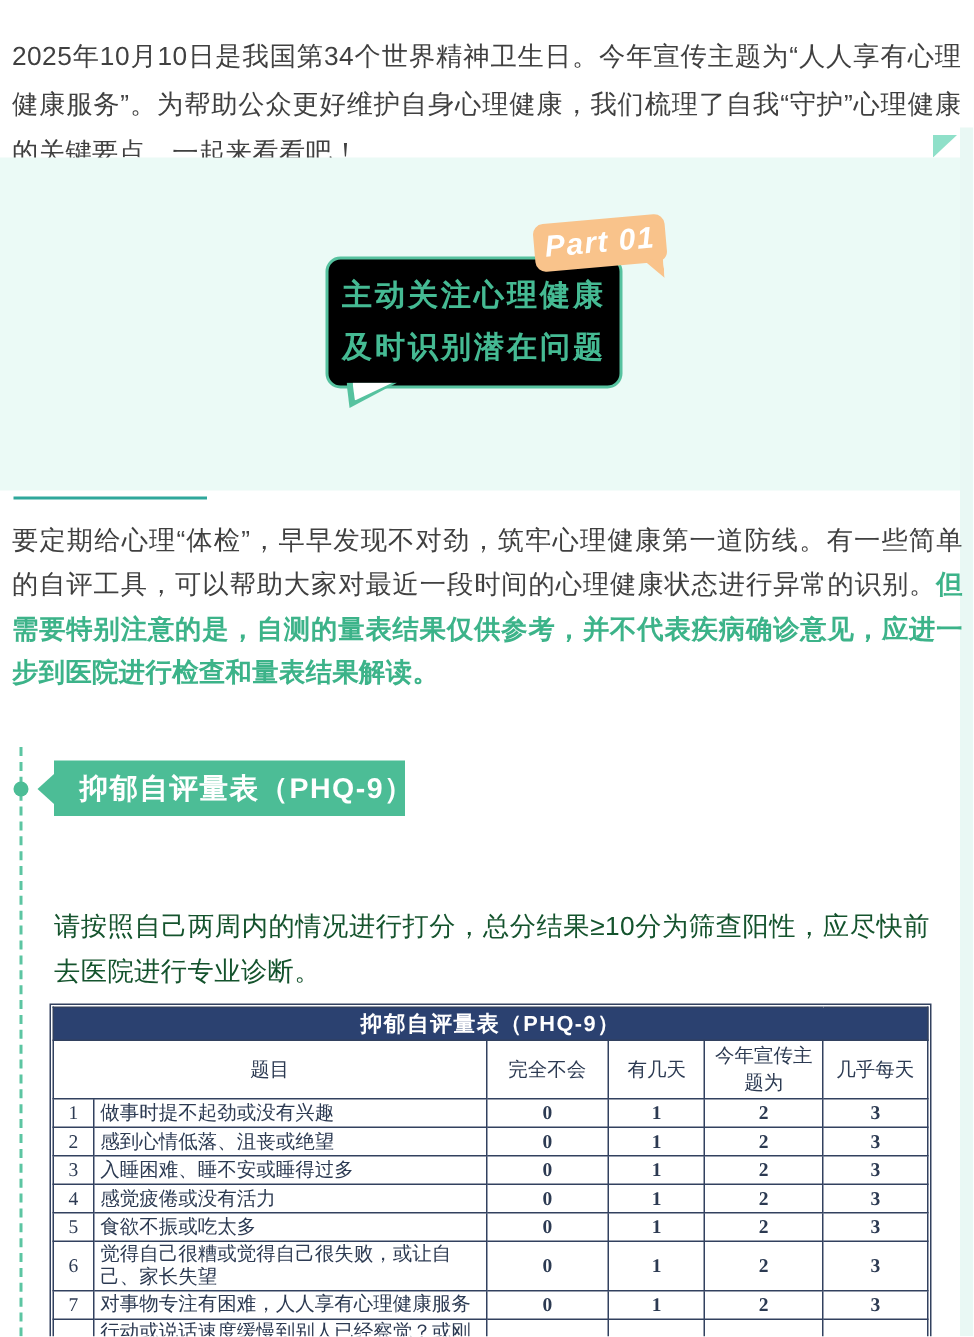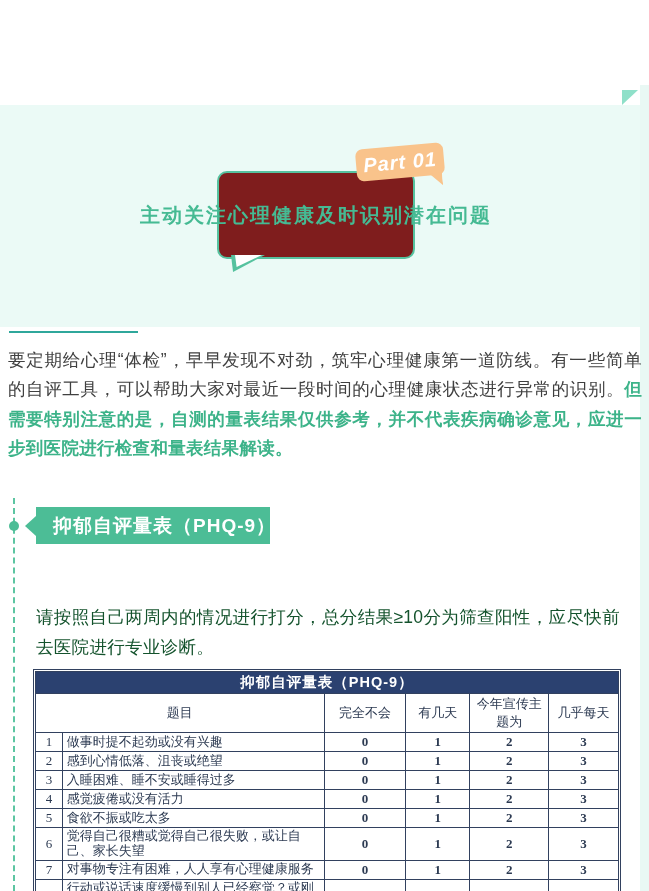--- a/index.html
+++ b/index.html
@@ -14,22 +14,22 @@
   }
   
   .mint-band{position:absolute;left:0;top:105px;width:649px;height:222px;background:#ebfaf6;}
   .right-strip{position:absolute;right:0;top:85px;width:9px;height:806px;background:#e9f8f4;}
   .corner-tri{
     position:absolute;left:622px;top:90px;width:16px;height:15px;background:#8fe0c9;
     clip-path:polygon(0 0,100% 0,0 100%);
   }
   
   .bubble{
-    position:absolute;left:217px;top:171px;width:194px;height:84px;background:#7f1d1d;
-    border:2px solid #56c29f;border-radius:10px;display:flex;flex-direction:row;
+    position:absolute;left:217px;top:171px;width:194px;height:84px;background:#000000;
+    border:2px solid #56c29f;border-radius:10px;display:flex;flex-direction:column;
     align-items:center;justify-content:center;z-index:1;
   }
   .bubble-line{color:#45ba93;font-weight:bold;font-size:20px;line-height:35px;letter-spacing:2px;white-space:nowrap;}
   .bubble-tail-outer{
     position:absolute;left:12px;bottom:-15px;width:34px;height:17px;background:#56c29f;
     clip-path:polygon(0 0,100% 0,6% 100%);
   }
   .bubble-tail-inner{
     position:absolute;left:16px;bottom:-10px;width:27px;height:12px;background:#ffffff;
     clip-path:polygon(0 0,100% 0,6% 100%);
@@ -86,20 +86,21 @@
   td.num{text-align:center;width:26px;}
   td.q{text-align:left;height:17px;line-height:1.15;}
   td.score{text-align:center;font-weight:bold;}
   col.c-num{width:4.6%;}col.c-q{width:44.9%;}col.c-o1{width:14%;}col.c-o2{width:11%;}col.c-o3{width:13.5%;}col.c-o4{width:12%;}
 </style>
 </head>
 <body>
 
 <div class="page">
 
+  <p class="intro">2025年10月10日是我国第34个世界精神卫生日。今年宣传主题为“人人享有心理健康服务”。为帮助公众更好维护自身心理健康，我们梳理了自我“守护”心理健康的关键要点，一起来看看吧！</p>
 
   <div class="mint-band"></div>
   <div class="right-strip"></div>
   <div class="corner-tri"></div>
 
   <div class="part-badge">
     <span class="part-badge-label">Part 01</span>
     <span class="tail"></span>
   </div>
 

